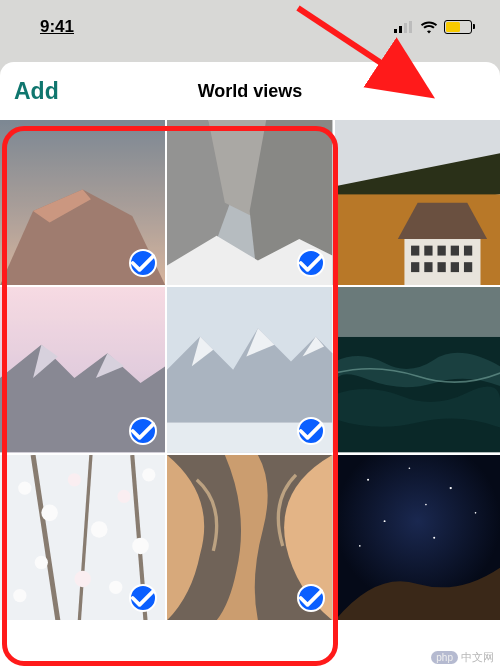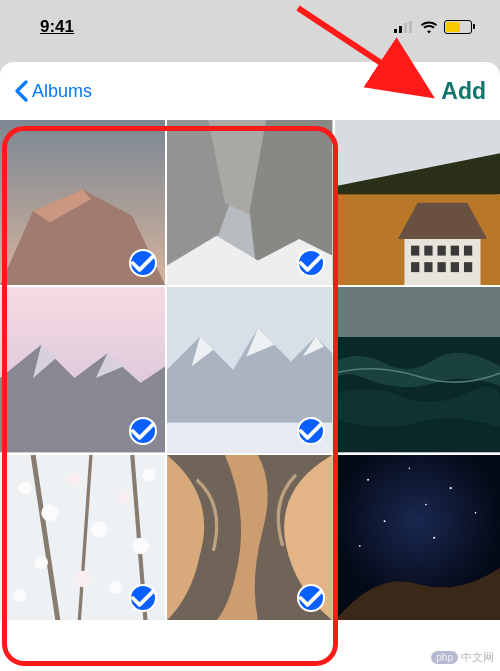--- a/index.html
+++ b/index.html
@@ -189,28 +189,21 @@
         </svg>
     </span>
     <span class="battery">
         <span class="battery-fill"></span>
       </span>
   </div>
 </div>
 
 <div class="sheet">
   <div class="nav-bar">
-    <div class="back-btn">
-      <span class="chevron-left">
-        <svg width="14" height="22" viewBox="0 0 14 22">
-            <path d="M12 2 L3 11 L12 20" stroke="#007aff" stroke-width="3.2" fill="none" stroke-linecap="round" stroke-linejoin="round"></path>
-          </svg>
-      </span>
-      <span>Albums</span>
-    </div>
+    <div class="nav-title">World views</div>
     <div class="add-btn">Add</div>
   </div>
 
   <div class="grid">
 
     <div class="thumb">
       <svg viewBox="0 0 100 100" preserveAspectRatio="xMidYMid slice">
           <defs>
             <linearGradient id="g1" x1="0" y1="0" x2="0" y2="1">
               <stop offset="0" stop-color="#4a5a6a"></stop>

